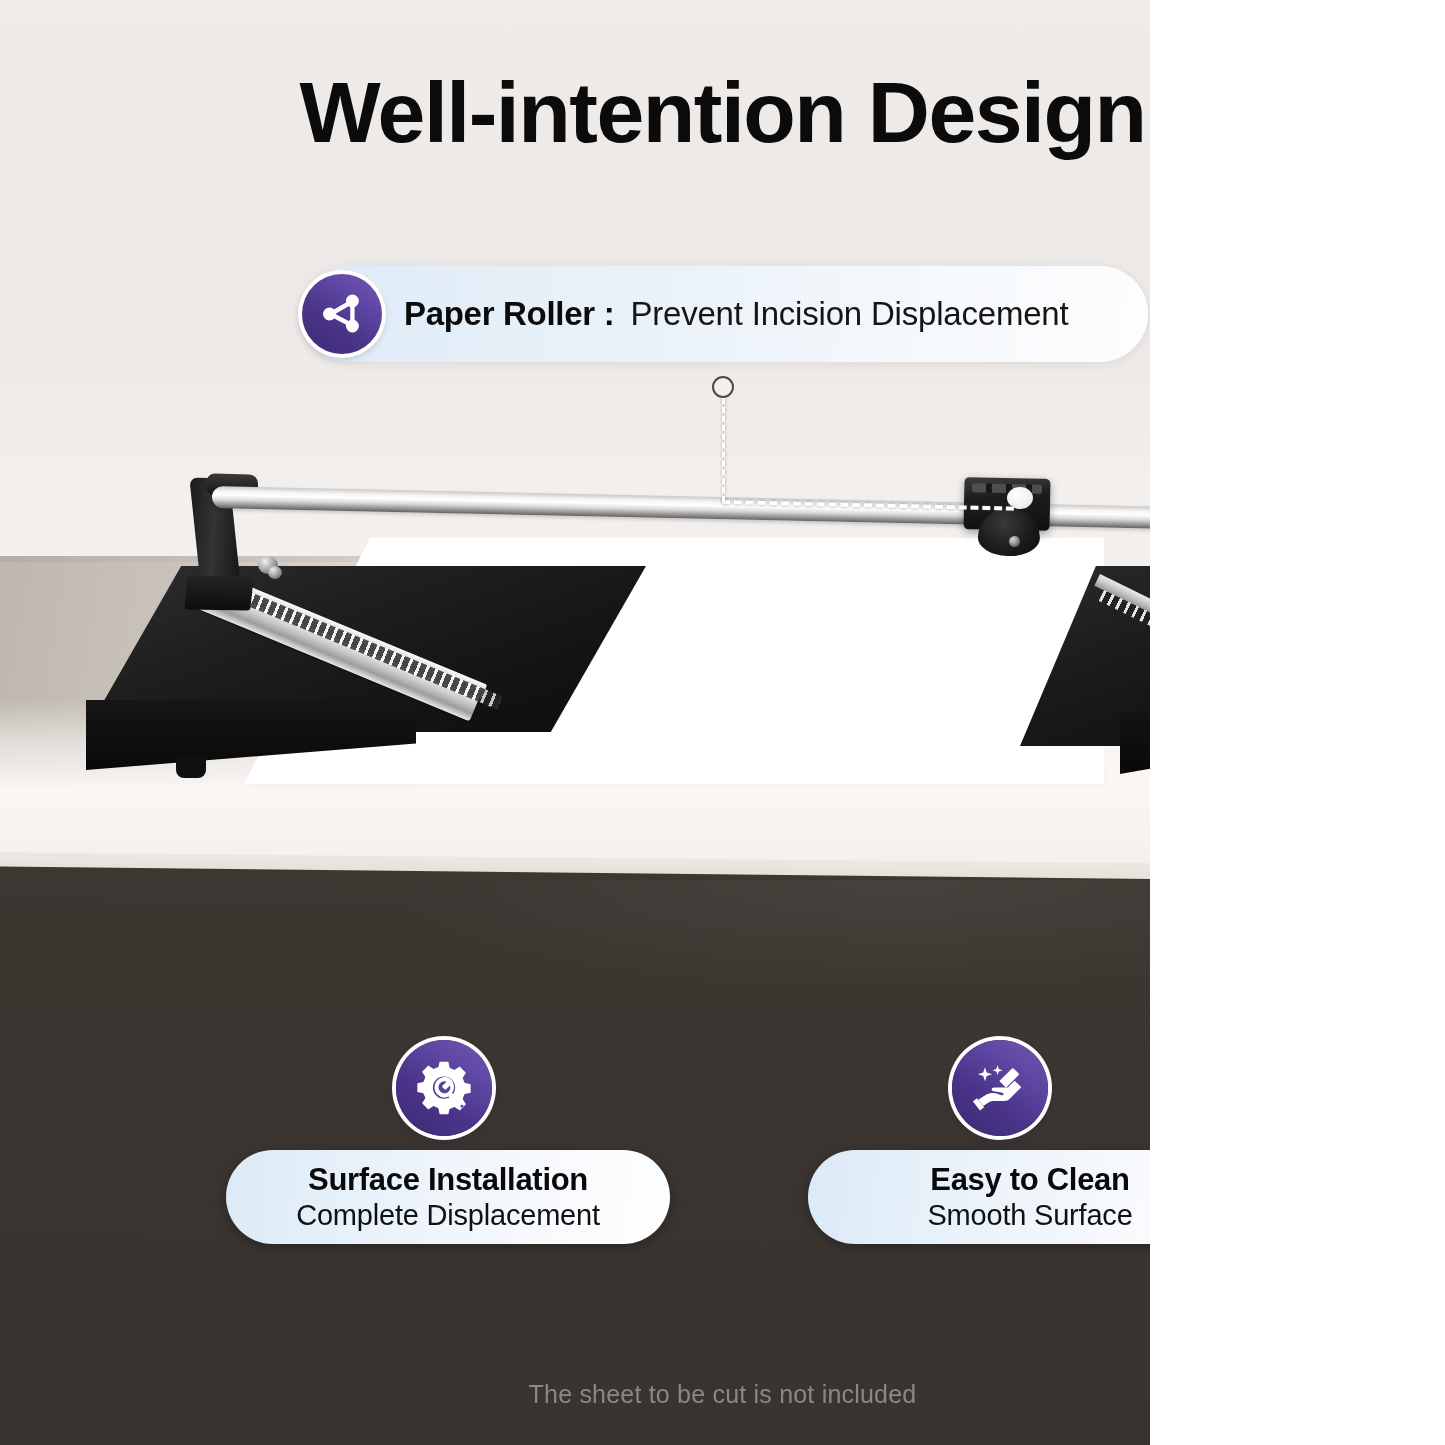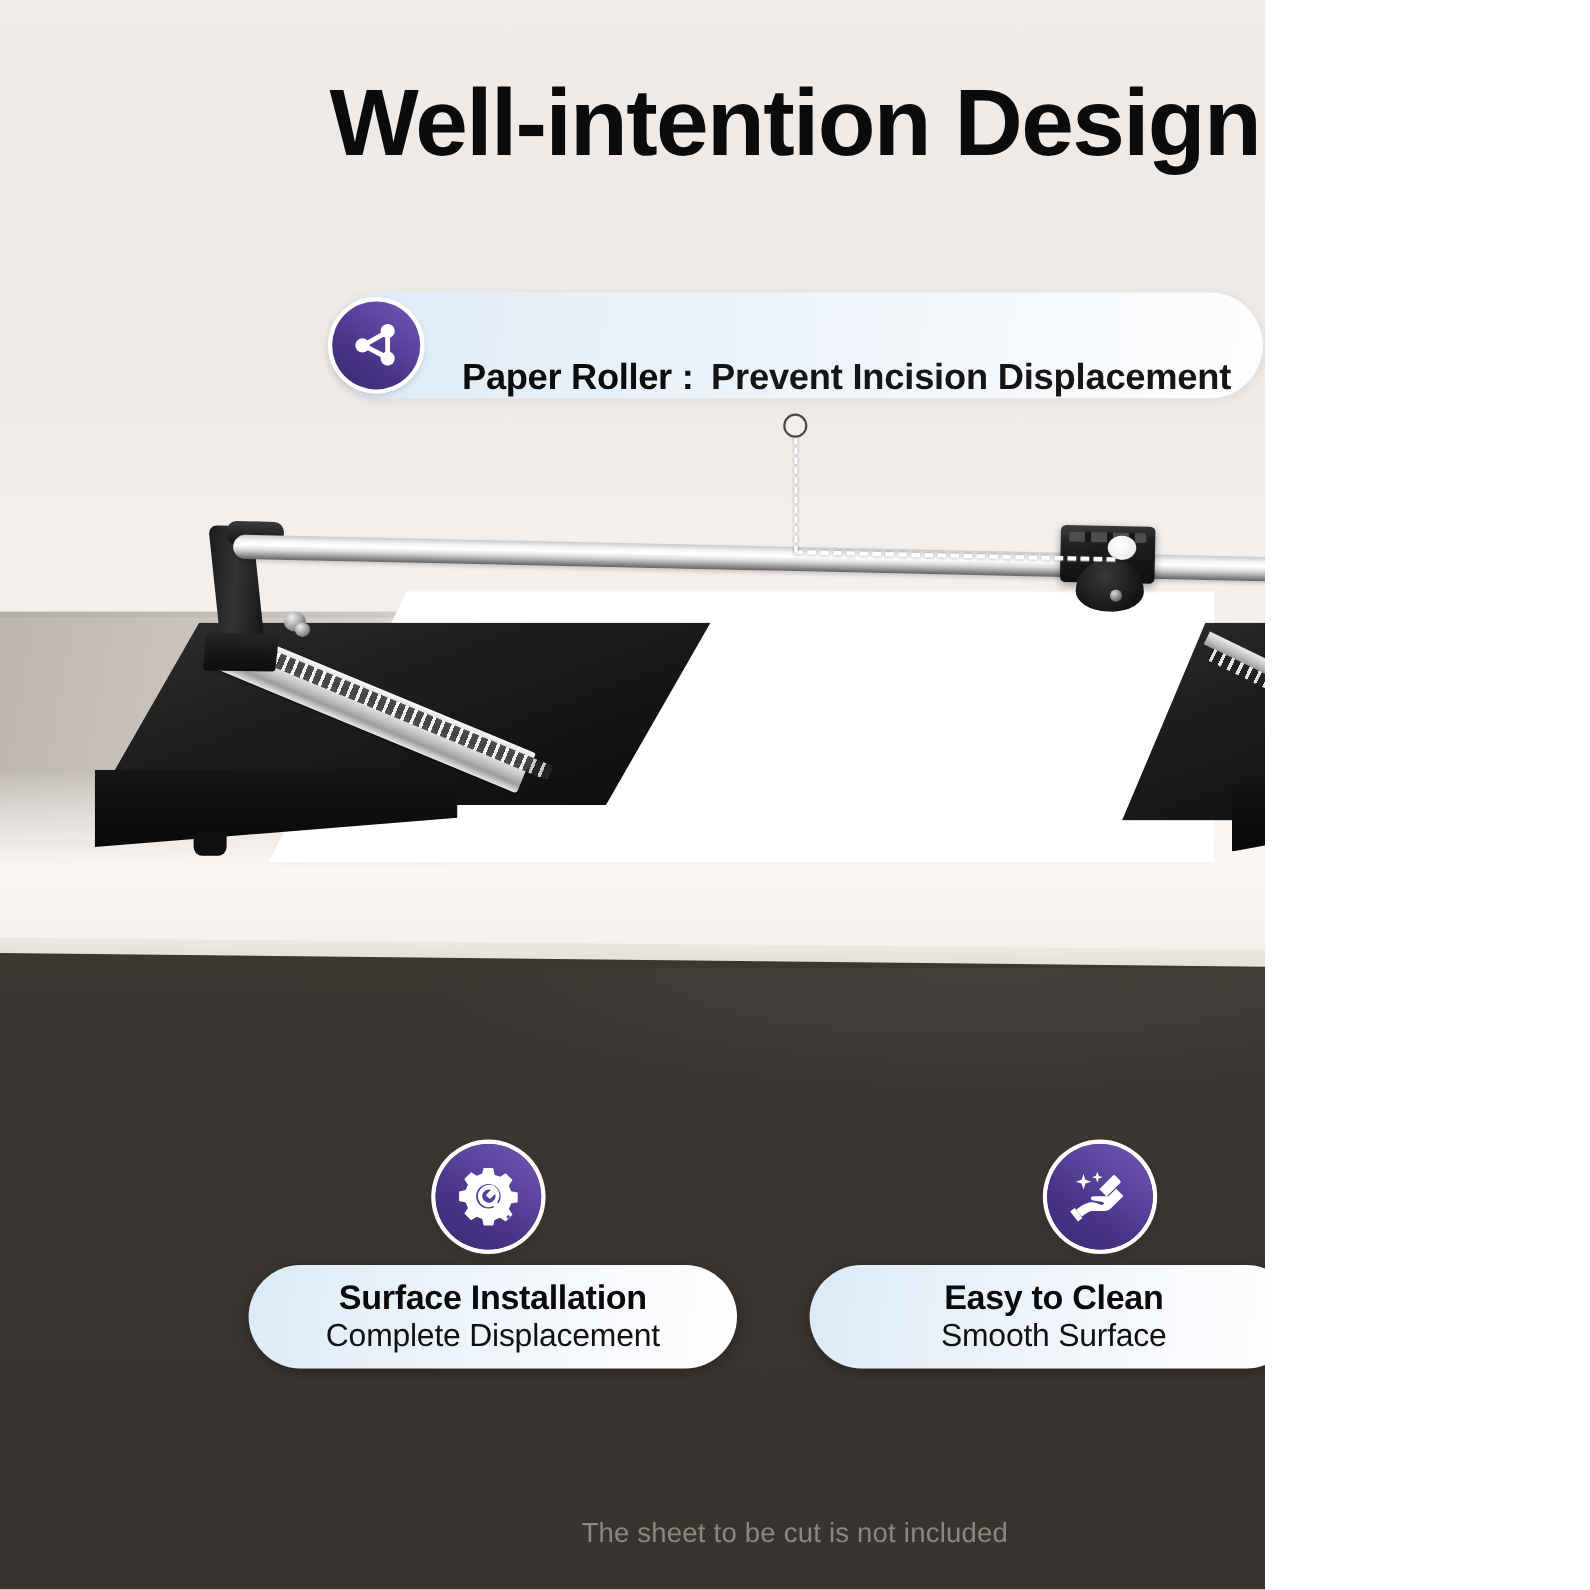--- a/index.html
+++ b/index.html
@@ -99,35 +99,35 @@
   .top-pill {
     position: absolute;
     left: 300px; top: 266px;
     width: 848px; height: 96px;
     border-radius: 48px;
     background: linear-gradient(95deg, #DDEAF6 0%, #E4EFF8 22%, #EDF4FA 52%, #F6F9FC 76%, #FCFDFE 100%);
     box-shadow: 0 2px 10px rgba(90,90,110,0.12);
   }
   .top-pill-text {
     position: absolute;
-    left: 120px; top: 0;
+    left: 104px; top: 0;
     height: 96px;
     display: flex;
-    align-items: flex-end;
+    align-items: center;
     white-space: nowrap;
   }
   .pill-label {
     font-size: 33px;
     font-weight: 700;
     color: #0B0B0B;
     letter-spacing: -0.3px;
   }
   .pill-value {
     font-size: 33px;
-    font-weight: 700;
+    font-weight: 400;
     color: #151515;
     letter-spacing: -0.2px;
     margin-left: 16px;
   }
 
   
   .icon-circle {
     position: absolute;
     border-radius: 50%;
     background: linear-gradient(215deg, #7357B4 0%, #5C45A0 34%, #4A3489 62%, #3B2A72 100%);
@@ -430,21 +430,21 @@
     height: 94px;
     border-radius: 47px;
     background: linear-gradient(95deg, #DCEAF7 0%, #E5F0F9 24%, #EFF5FB 50%, #F8FAFD 74%, #FDFEFF 100%);
     box-shadow: 0 3px 12px rgba(0,0,0,0.30);
     display: flex;
     flex-direction: column;
     align-items: center;
     justify-content: center;
   }
   .bp-left { left: 226px; top: 1150px; width: 444px; }
-  .bp-right { left: 736px; top: 1150px; width: 444px; }
+  .bp-right { left: 808px; top: 1150px; width: 444px; }
   .bp-title {
     font-size: 31px;
     font-weight: 700;
     color: #0A0A0A;
     letter-spacing: -0.3px;
     line-height: 1.08;
   }
   .bp-sub {
     font-size: 29px;
     font-weight: 400;

